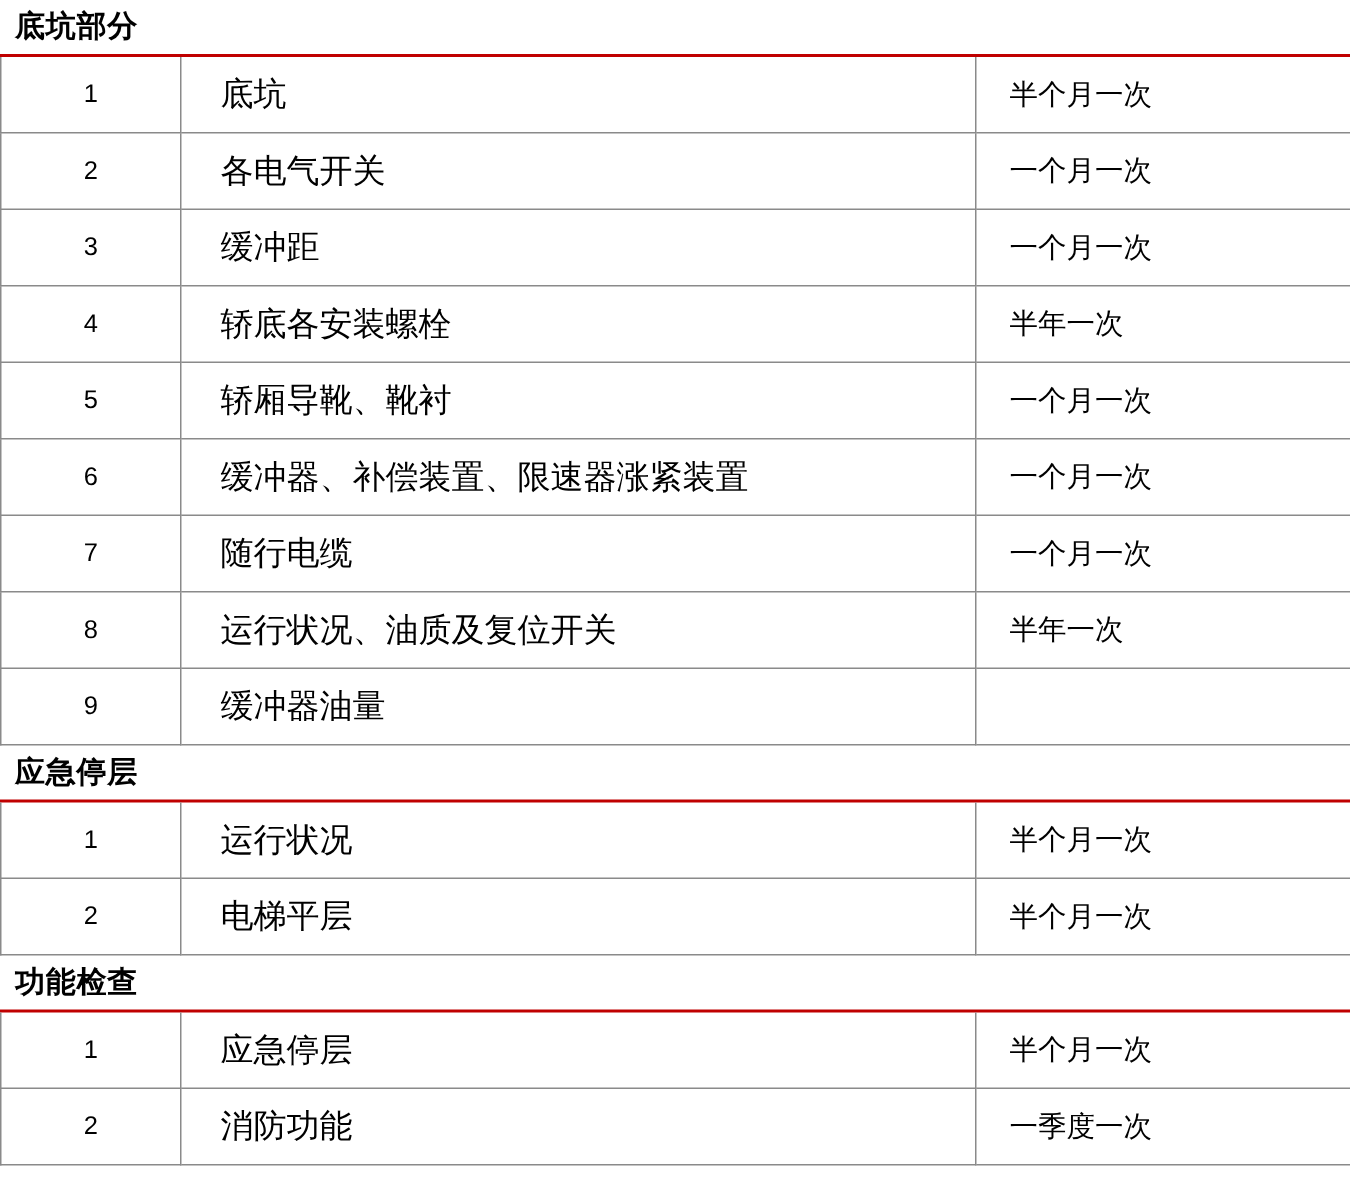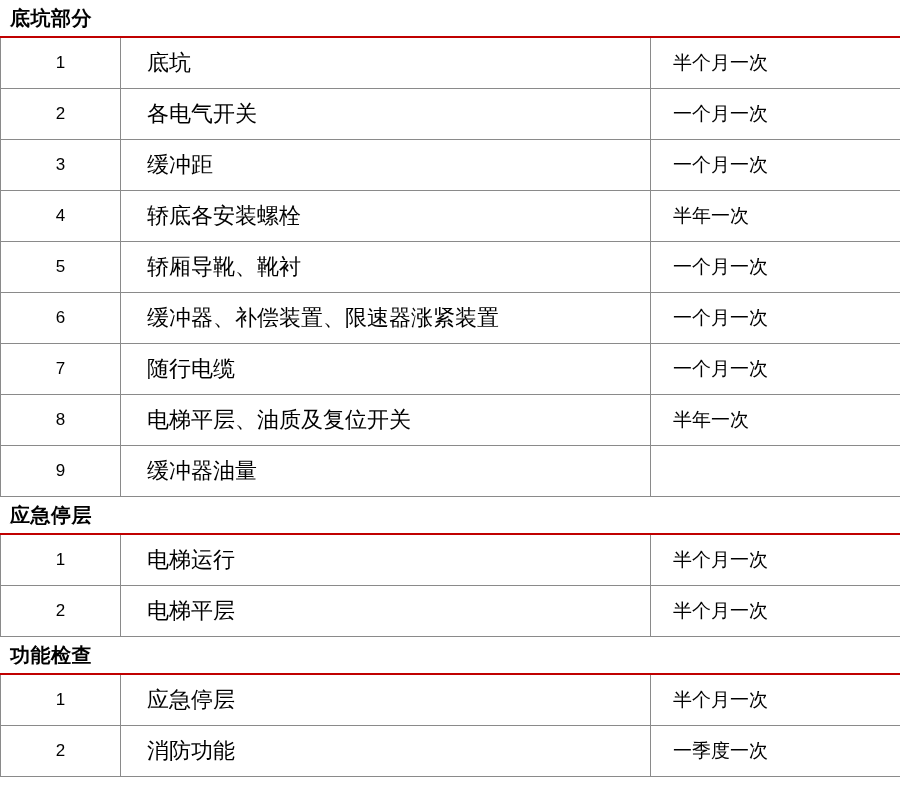--- a/index.html
+++ b/index.html
@@ -121,40 +121,40 @@
           <td class="c-item">缓冲器、补偿装置、限速器涨紧装置</td>
           <td class="c-freq">一个月一次</td>
         </tr>
         <tr class="row">
           <td class="c-num">7</td>
           <td class="c-item">随行电缆</td>
           <td class="c-freq">一个月一次</td>
         </tr>
         <tr class="row">
           <td class="c-num">8</td>
-          <td class="c-item">电梯平层、油质及复位开关</td>
+          <td class="c-item">运行状况、油质及复位开关</td>
           <td class="c-freq">半年一次</td>
         </tr>
         <tr class="row">
           <td class="c-num">9</td>
           <td class="c-item">缓冲器油量</td>
           <td class="c-freq"></td>
         </tr>
       </tbody>
     </table>
   </div>
 
   <div class="section-block">
     <div class="section-title">应急停层</div>
     <div class="red-rule"></div>
     <table class="sec-table">
       <tbody>
         <tr class="row">
           <td class="c-num">1</td>
-          <td class="c-item">电梯运行</td>
+          <td class="c-item">运行状况</td>
           <td class="c-freq">半个月一次</td>
         </tr>
         <tr class="row">
           <td class="c-num">2</td>
           <td class="c-item">电梯平层</td>
           <td class="c-freq">半个月一次</td>
         </tr>
       </tbody>
     </table>
   </div>

